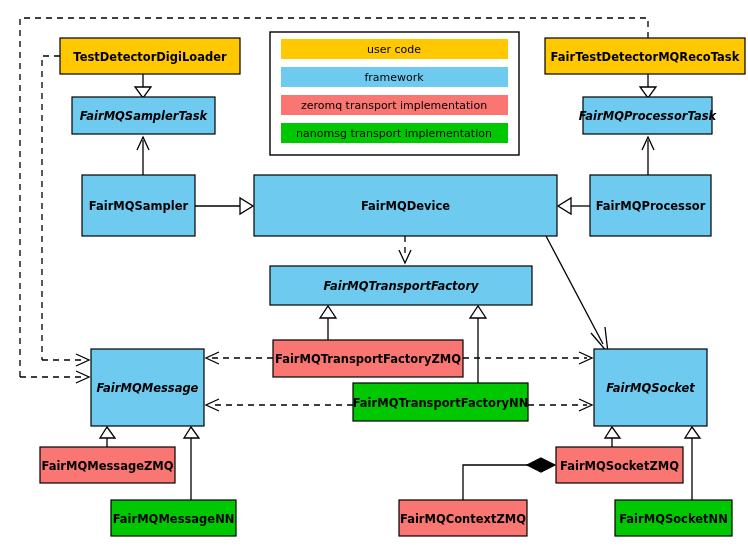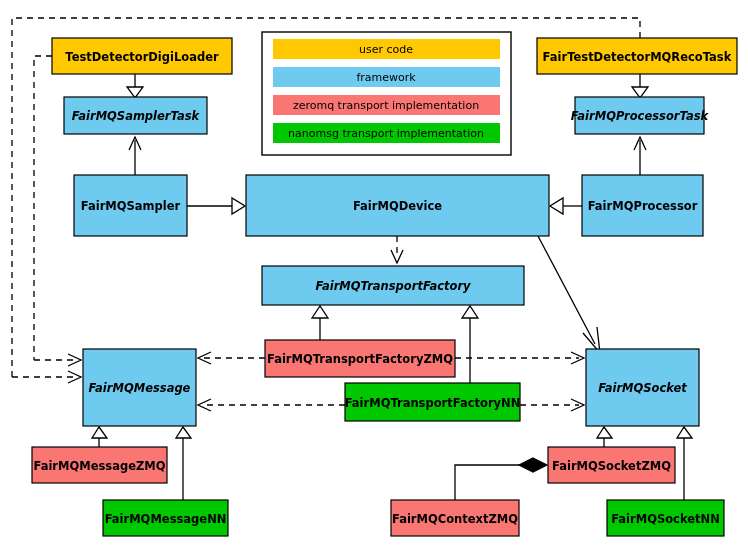--- a/index.html
+++ b/index.html
@@ -10,20 +10,21 @@
   body {
     width: 748px;
     height: 549px;
     font-family: "DejaVu Sans", "Liberation Sans", sans-serif;
     overflow: hidden;
   }
   #diagram-root {
     position: relative;
     width: 616px;
     height: 549px;
+    margin-left: 8px;
   }
   svg.layer {
     position: absolute;
     top: 0;
     left: 0;
     width: 748px;
     height: 549px;
   }
   .node-label {
     font-size: 11.5px;

